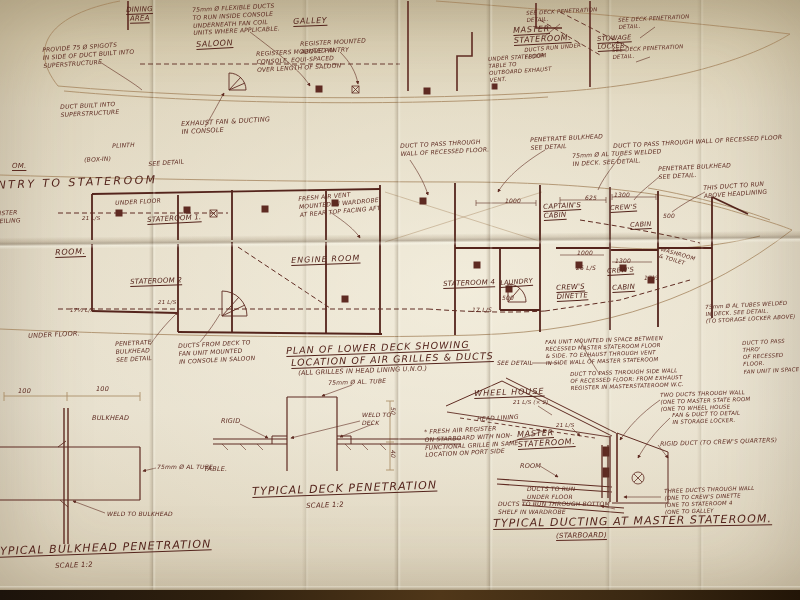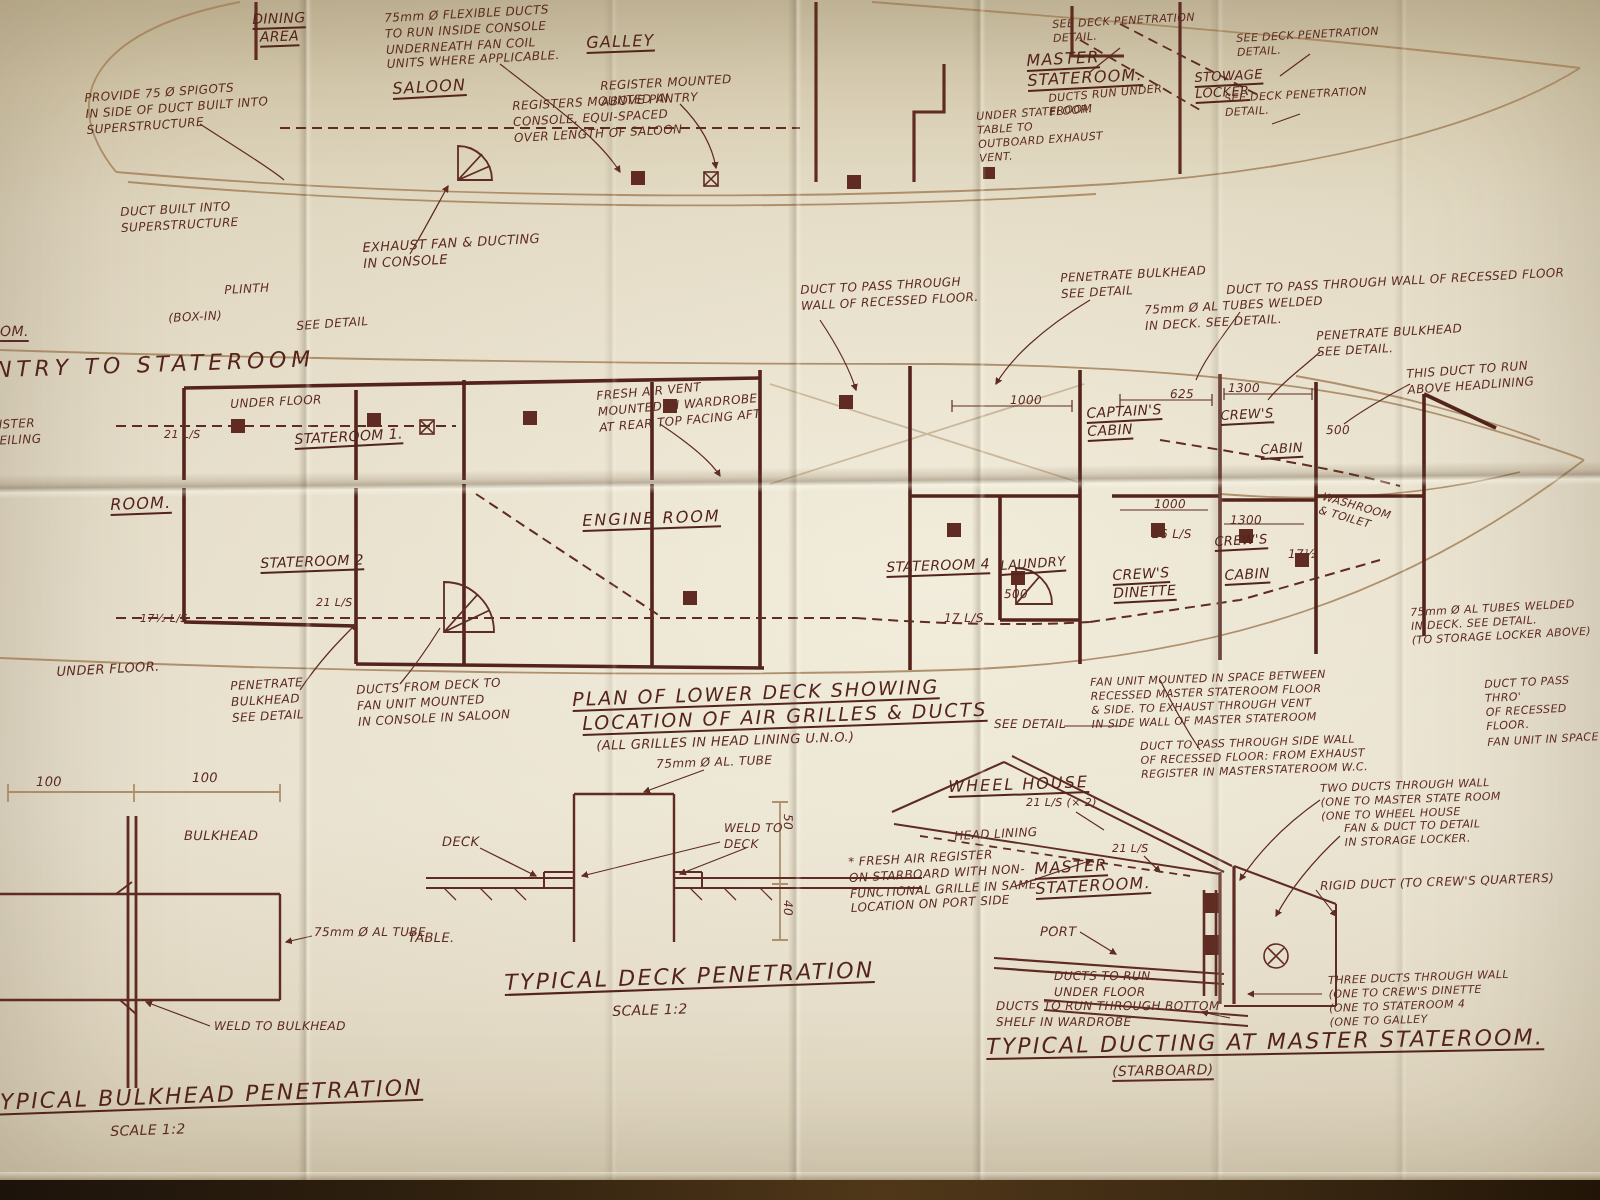--- a/index.html
+++ b/index.html
@@ -231,21 +231,21 @@
   <span class="l s5 r5" style="left:524px;top:47px">DUCTS RUN UNDER
 FLOOR.</span>
   <span class="l s5 r4" style="left:488px;top:56px">UNDER STATEROOM
 TABLE TO
 OUTBOARD EXHAUST
 VENT.</span>
   <span class="l s6 r3" style="left:60px;top:103px">DUCT BUILT INTO
 SUPERSTRUCTURE</span>
   <span class="l s6 r3" style="left:112px;top:142px">PLINTH</span>
   <span class="l s6 r3" style="left:84px;top:156px">(BOX-IN)</span>
-  <span class="l s7 u" style="left:0px;top:162px">OM.</span>
+  <span class="l s7 u" style="left:12px;top:162px">OM.</span>
   <span class="l s65 r3" style="left:181px;top:120px">EXHAUST FAN &amp; DUCTING
 IN CONSOLE</span>
   <span class="l s6 r4" style="left:148px;top:160px">SEE DETAIL</span>
 
   <span class="l s11 r2 dk" style="left:-12px;top:179px;letter-spacing:2.4px">ENTRY TO STATEROOM</span>
   <span class="l s6 r3" style="left:115px;top:199px">UNDER FLOOR</span>
   <span class="l s6 r3" style="left:-14px;top:210px">REGISTER
 IN CEILING</span>
   <span class="l s7 u r3 dk" style="left:147px;top:216px">STATEROOM 1.</span>
   <span class="l s6 r5" style="left:298px;top:195px">FRESH AIR VENT
@@ -317,37 +317,37 @@
   <span class="l s6 r2" style="left:328px;top:379px">75mm Ø AL. TUBE</span>
 
   <span class="l s65" style="left:18px;top:387px">100</span>
   <span class="l s65" style="left:96px;top:385px">100</span>
   <span class="l s65" style="left:92px;top:414px">BULKHEAD</span>
   <span class="l s6" style="left:157px;top:463px">75mm Ø AL TUBE</span>
   <span class="l s6" style="left:107px;top:510px">WELD TO BULKHEAD</span>
   <span class="l s11 u r2 dk" style="left:-8px;top:545px">TYPICAL BULKHEAD PENETRATION</span>
   <span class="l s7 r2" style="left:55px;top:562px">SCALE  1:2</span>
 
-  <span class="l s65" style="left:221px;top:417px">DECK</span>
+  <span class="l s65" style="left:221px;top:417px">RIGID</span>
   <span class="l s6" style="left:362px;top:411px">WELD TO
 DECK</span>
   <span class="l s6 rot90" style="left:397px;top:407px">50</span>
   <span class="l s6 rot90" style="left:397px;top:450px">40</span>
   <span class="l s65" style="left:204px;top:465px">TABLE.</span>
   <span class="l s11 u r2 dk" style="left:252px;top:485px">TYPICAL DECK PENETRATION</span>
   <span class="l s7 r2" style="left:306px;top:502px">SCALE  1:2</span>
 
   <span class="l s6" style="left:497px;top:359px">SEE DETAIL</span>
   <span class="l s8 u r2 dk" style="left:474px;top:389px;letter-spacing:1px">WHEEL HOUSE</span>
   <span class="l s6 r3" style="left:477px;top:415px">HEAD LINING</span>
   <span class="l s5" style="left:513px;top:399px">21 L/S (× 2)</span>
   <span class="l s5" style="left:556px;top:422px">21 L/S</span>
   <span class="l s8 u r3 dk" style="left:517px;top:430px">MASTER
 STATEROOM.</span>
-  <span class="l s65" style="left:520px;top:462px">PORT</span>
+  <span class="l s65" style="left:520px;top:462px">ROOM</span>
   <span class="l s6 r3" style="left:424px;top:428px">* FRESH AIR REGISTER
 ON STARBOARD WITH NON-
 FUNCTIONAL GRILLE IN SAME
 LOCATION ON PORT SIDE</span>
   <span class="l s5 r2" style="left:660px;top:392px">TWO DUCTS THROUGH WALL
 (ONE TO MASTER STATE ROOM
 (ONE TO WHEEL HOUSE</span>
   <span class="l s5 r2" style="left:672px;top:412px">FAN &amp; DUCT TO DETAIL
 IN STORAGE LOCKER.</span>
   <span class="l s6 r2" style="left:660px;top:440px">RIGID DUCT (TO CREW'S QUARTERS)</span>

